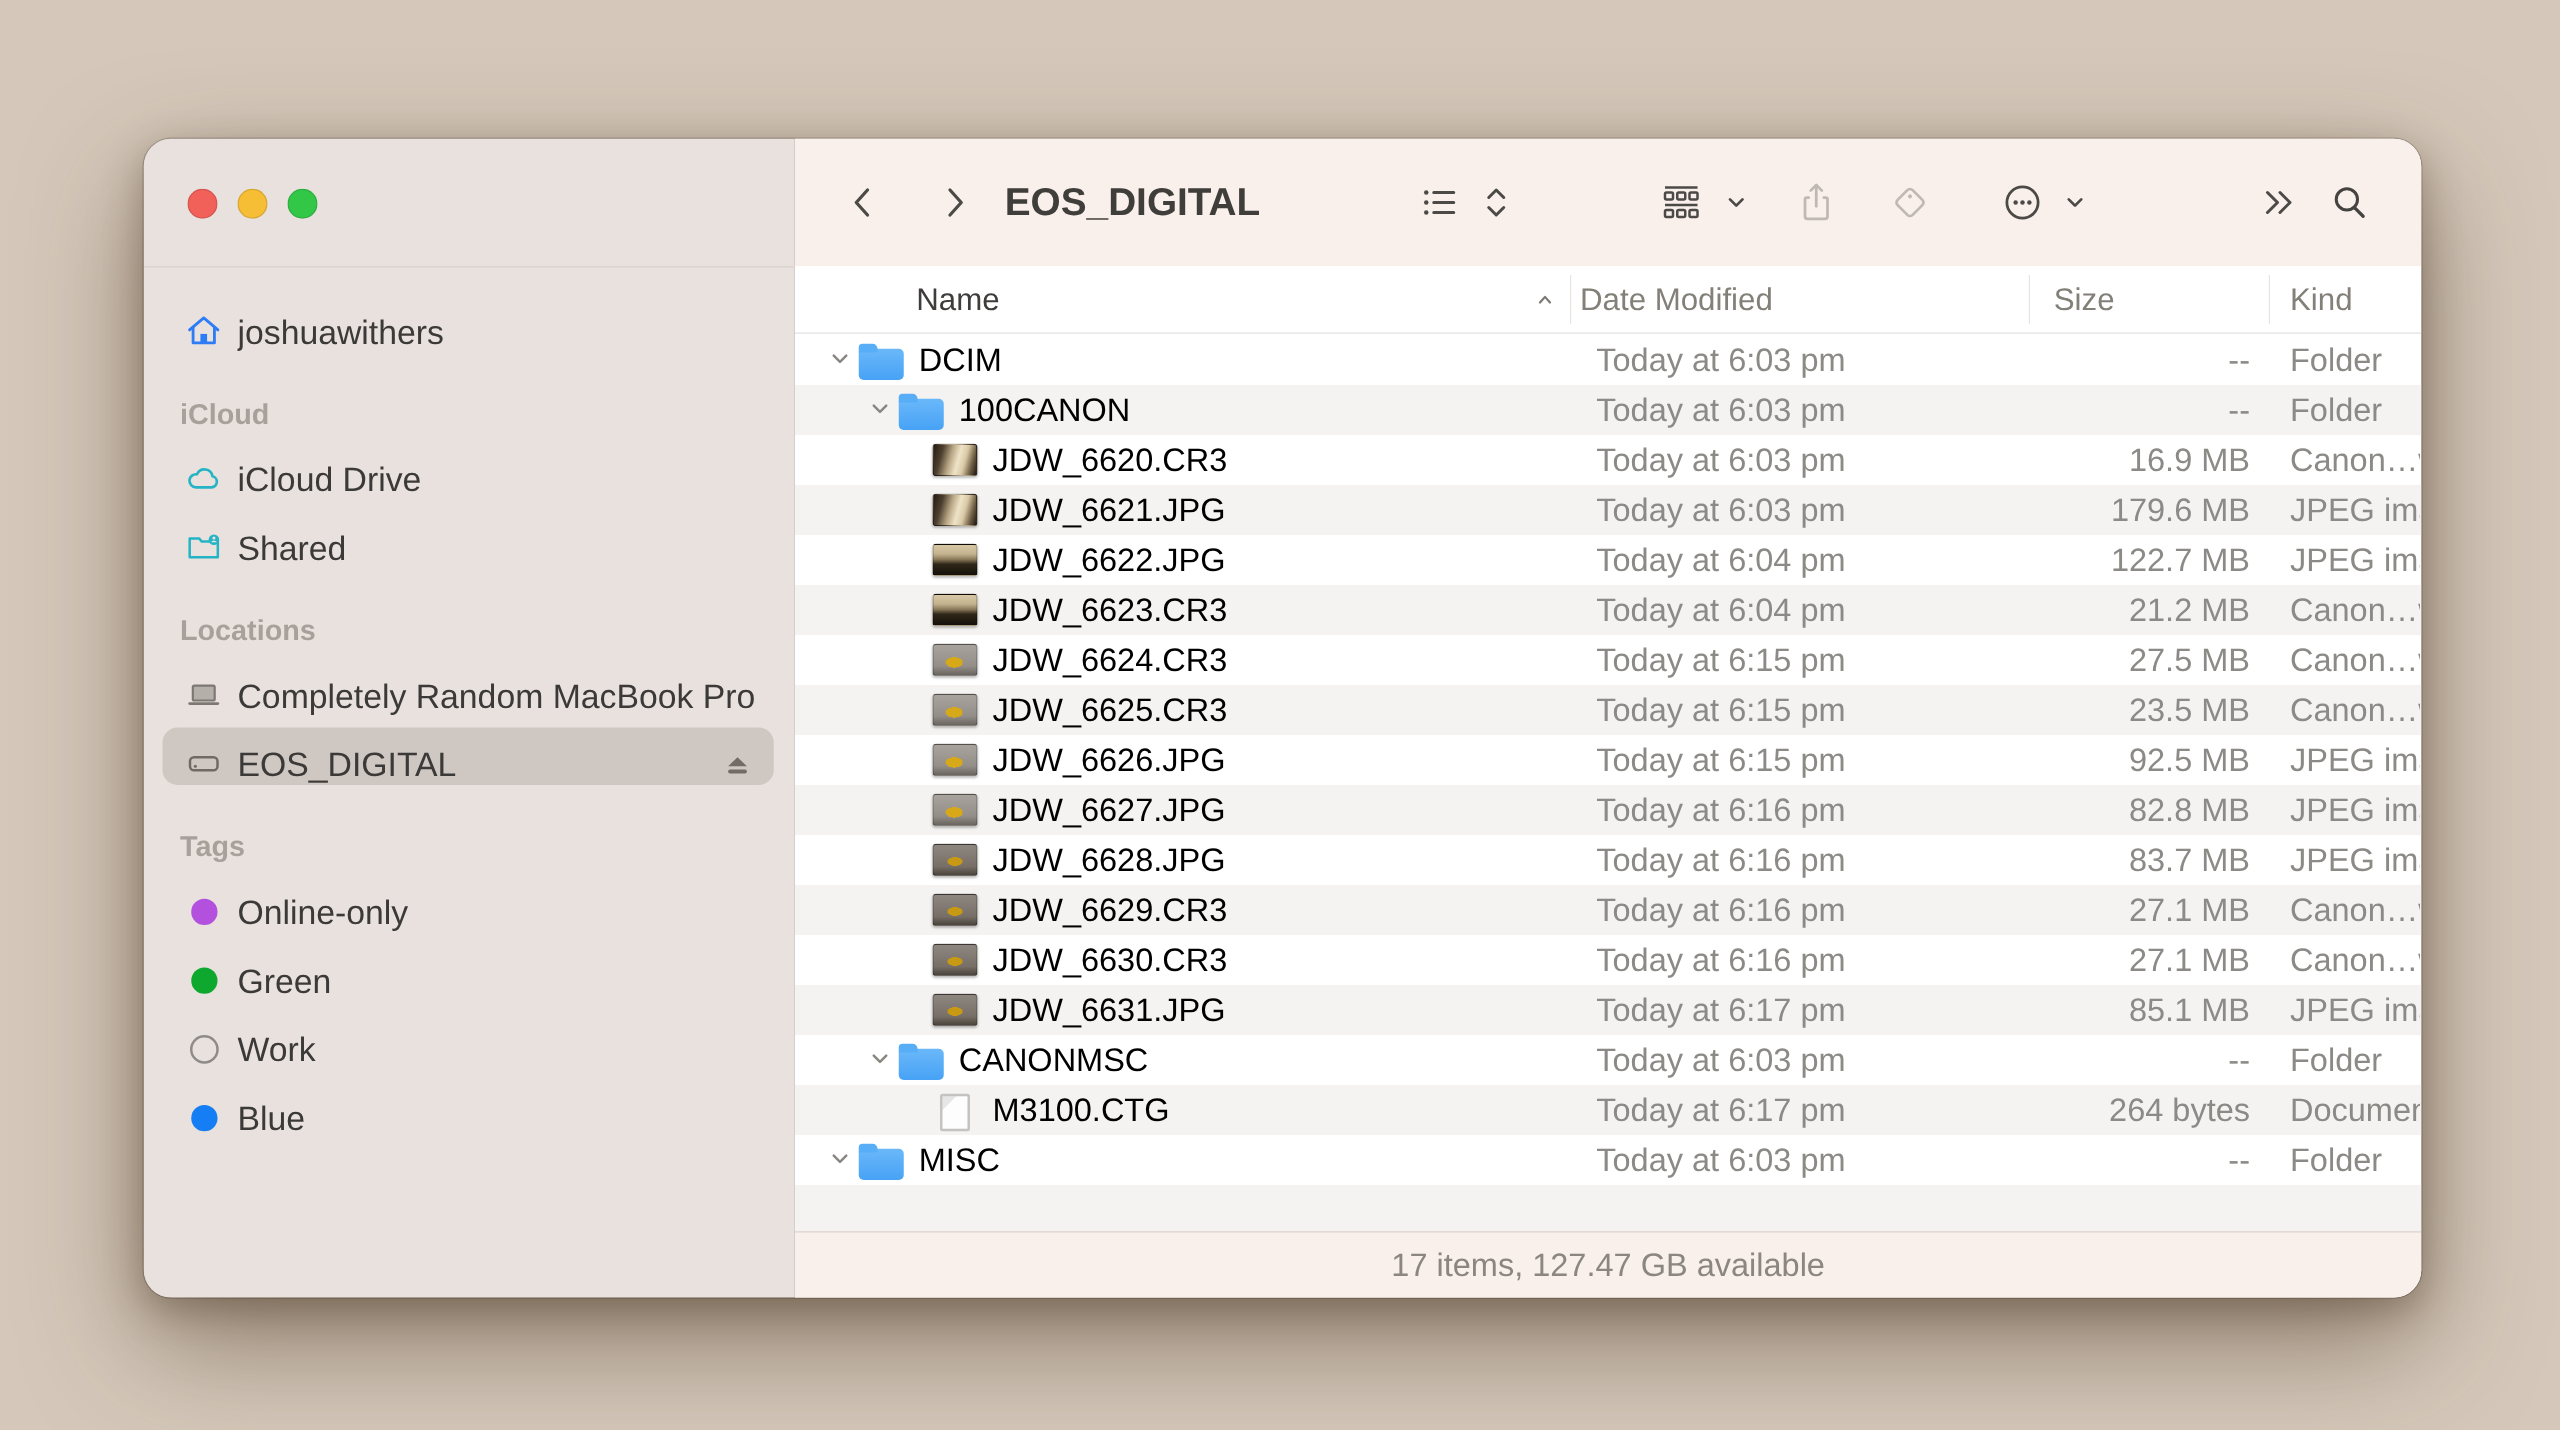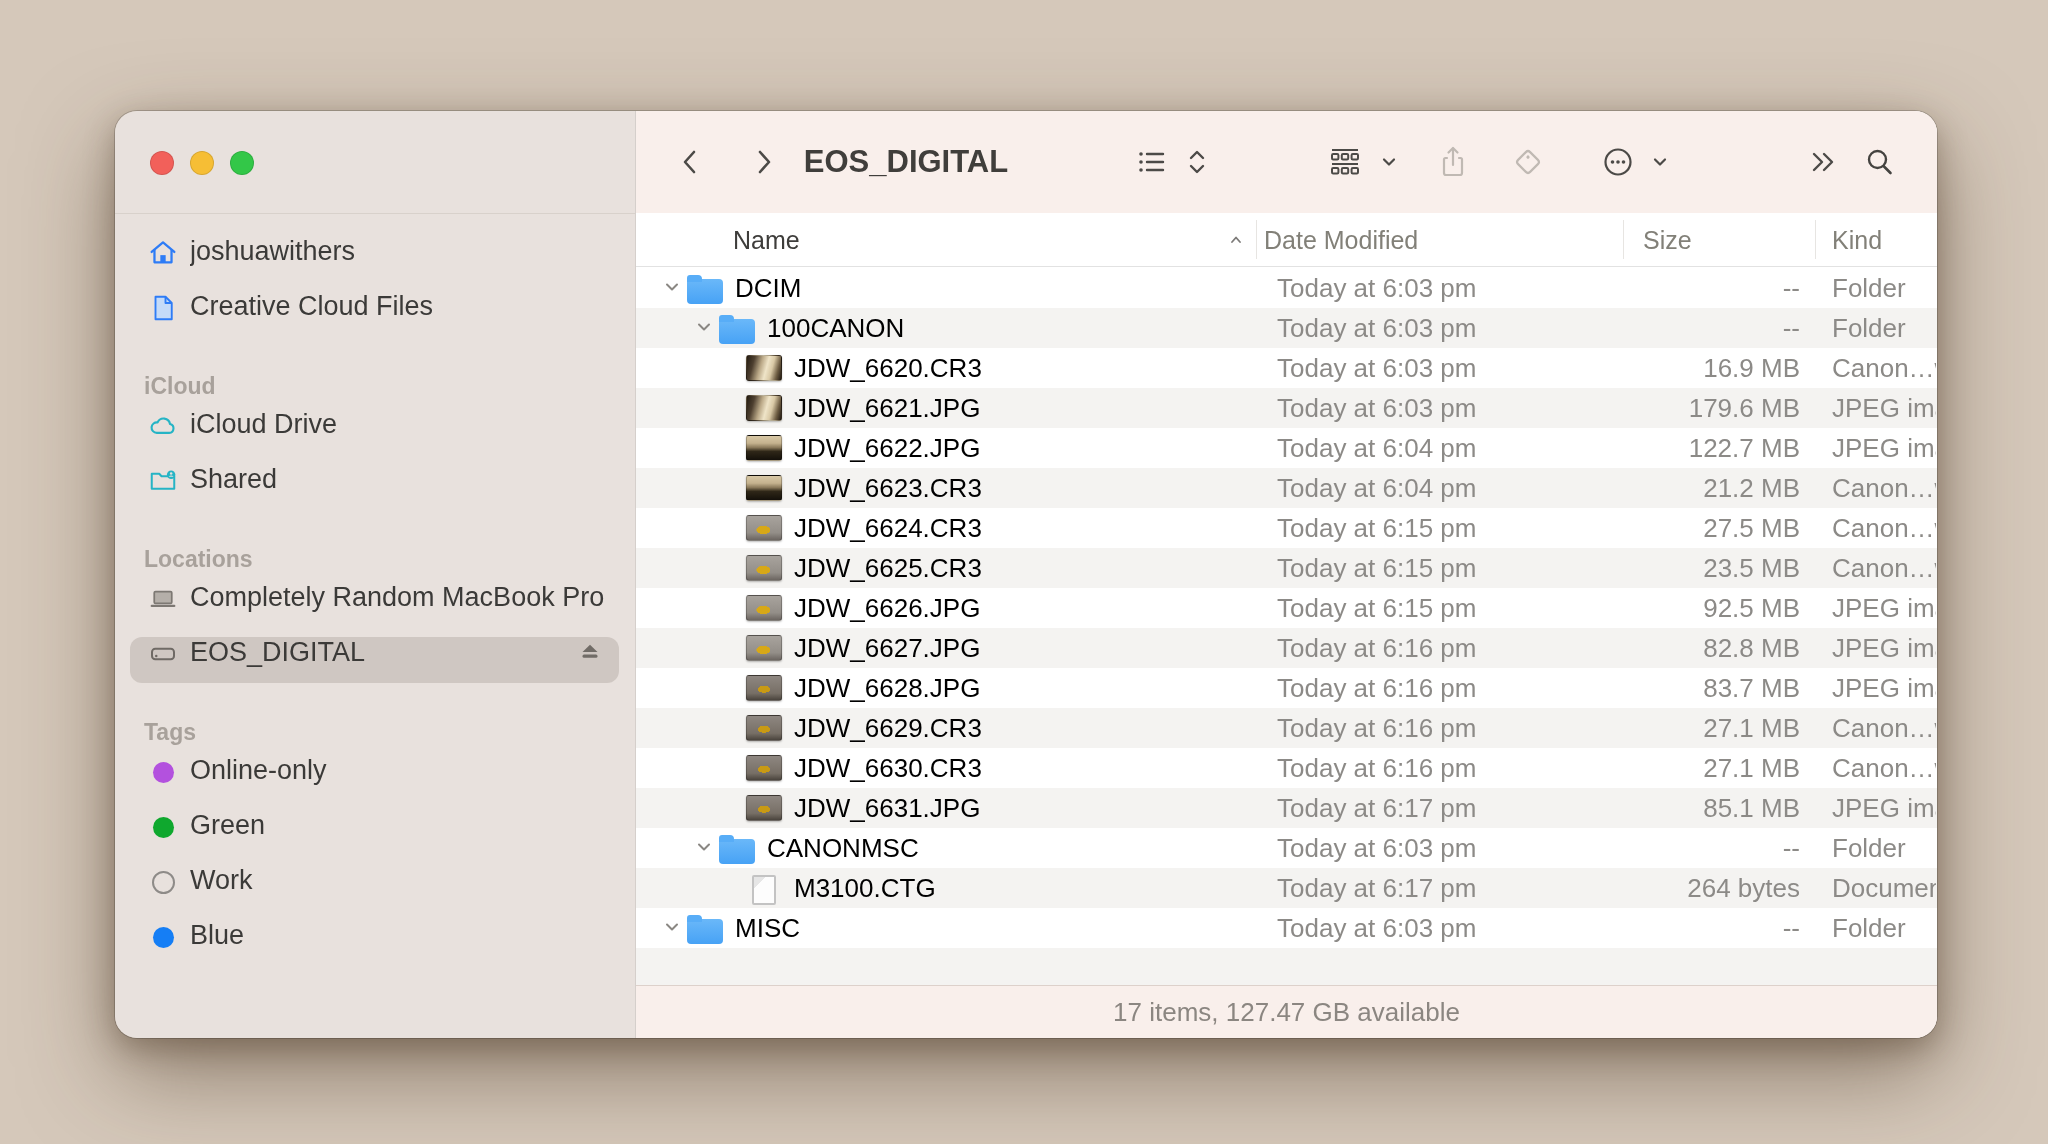--- a/index.html
+++ b/index.html
@@ -9,21 +9,21 @@
           display:flex;box-shadow:0 0 0 1px rgba(0,0,0,.18),0 35px 90px rgba(70,50,30,.5),0 10px 30px rgba(70,50,30,.35)}
   
   .sidebar{width:521px;min-width:521px;background:#e8e1dd;border-radius:22px 0 0 22px;position:relative;
            border-right:1px solid rgba(0,0,0,.08);box-sizing:border-box;overflow:hidden}
   .traffic{position:absolute;top:40px;left:35px;display:flex;gap:16px}
   .tl{width:24px;height:24px;border-radius:50%;border:1px solid rgba(0,0,0,.12);padding:0;box-sizing:border-box}
   .tl.red{background:#f2605a}.tl.yellow{background:#f6be35}.tl.green{background:#33c748}
   .sb-sep{position:absolute;top:102px;left:0;right:0;height:1px;background:#d8d1cb}
   .sb-content{position:absolute;top:102px;left:0;right:0;bottom:0;padding-top:14px;overflow:hidden}
   .sb-label{margin:36px 16px 1px 29px;font-size:23px;font-weight:bold;color:#a8a19b}
-  .sb-item{margin:9px 16px 0 15px;height:46px;border-radius:12px;display:flex;align-items:flex-start;
+  .sb-item{margin:9px 16px 0 15px;height:46px;border-radius:12px;display:flex;align-items:flex-end;
            font-size:27px;color:#3b3a38;white-space:nowrap}
   .sb-item.selected{background:#cfc7c2}
   .sb-icon{width:34px;height:34px;margin-left:16px;display:flex;align-items:center;justify-content:center;flex:none}
   .sb-text{margin-left:10px;overflow:hidden;text-overflow:clip}
   .dot{width:21px;height:21px;border-radius:50%}
   .dot.outline{width:19px;height:19px;background:transparent !important;border:2.5px solid #8e8b88}
   .eject{margin-left:auto;margin-right:14px;display:flex;flex:none}
   
   .content{flex:1;position:relative;background:#fff;border-radius:0 22px 22px 0;overflow:hidden}
   .toolbar{position:absolute;top:0;left:0;right:0;height:102px;background:#f9efeb}
@@ -86,29 +86,20 @@
             <svg width="32" height="32" viewBox="0 0 24 24">
               <g fill="none" stroke="#2e7cf6" stroke-width="1.7" stroke-linecap="round" stroke-linejoin="round">
                 <path d="M3.5 11.2 12 4l8.5 7.2"></path>
                 <path d="M5.6 9.8V19h12.8V9.8"></path>
               </g>
               <rect x="10" y="13.6" width="4" height="5.4" fill="#2e7cf6"></rect>
             </svg>
           </span>
           <span class="sb-text">joshuawithers</span>
         </div>
-        <div class="sb-item">
-          <span class="sb-icon">
-            <svg width="30" height="32" viewBox="0 0 24 24">
-              <path d="M6 3h8l5 5v13H6z" fill="#c5dbf8" stroke="#2e7cf6" stroke-width="1.5" stroke-linejoin="round"></path>
-              <path d="M14 3v5h5" fill="none" stroke="#2e7cf6" stroke-width="1.5" stroke-linejoin="round"></path>
-            </svg>
-          </span>
-          <span class="sb-text">Creative Cloud Files</span>
-        </div>
         <div class="sb-label">iCloud</div>
         <div class="sb-item">
           <span class="sb-icon">
             <svg width="34" height="30" viewBox="0 0 24 24">
               <path d="M7 17.5a4.2 4.2 0 1 1 .7-8.35A5.2 5.2 0 0 1 17.6 10.4 3.6 3.6 0 0 1 17 17.5H7z" fill="none" stroke="#25b4c5" stroke-width="1.7" stroke-linejoin="round"></path>
             </svg>
           </span>
           <span class="sb-text">iCloud Drive</span>
         </div>
         <div class="sb-item">

